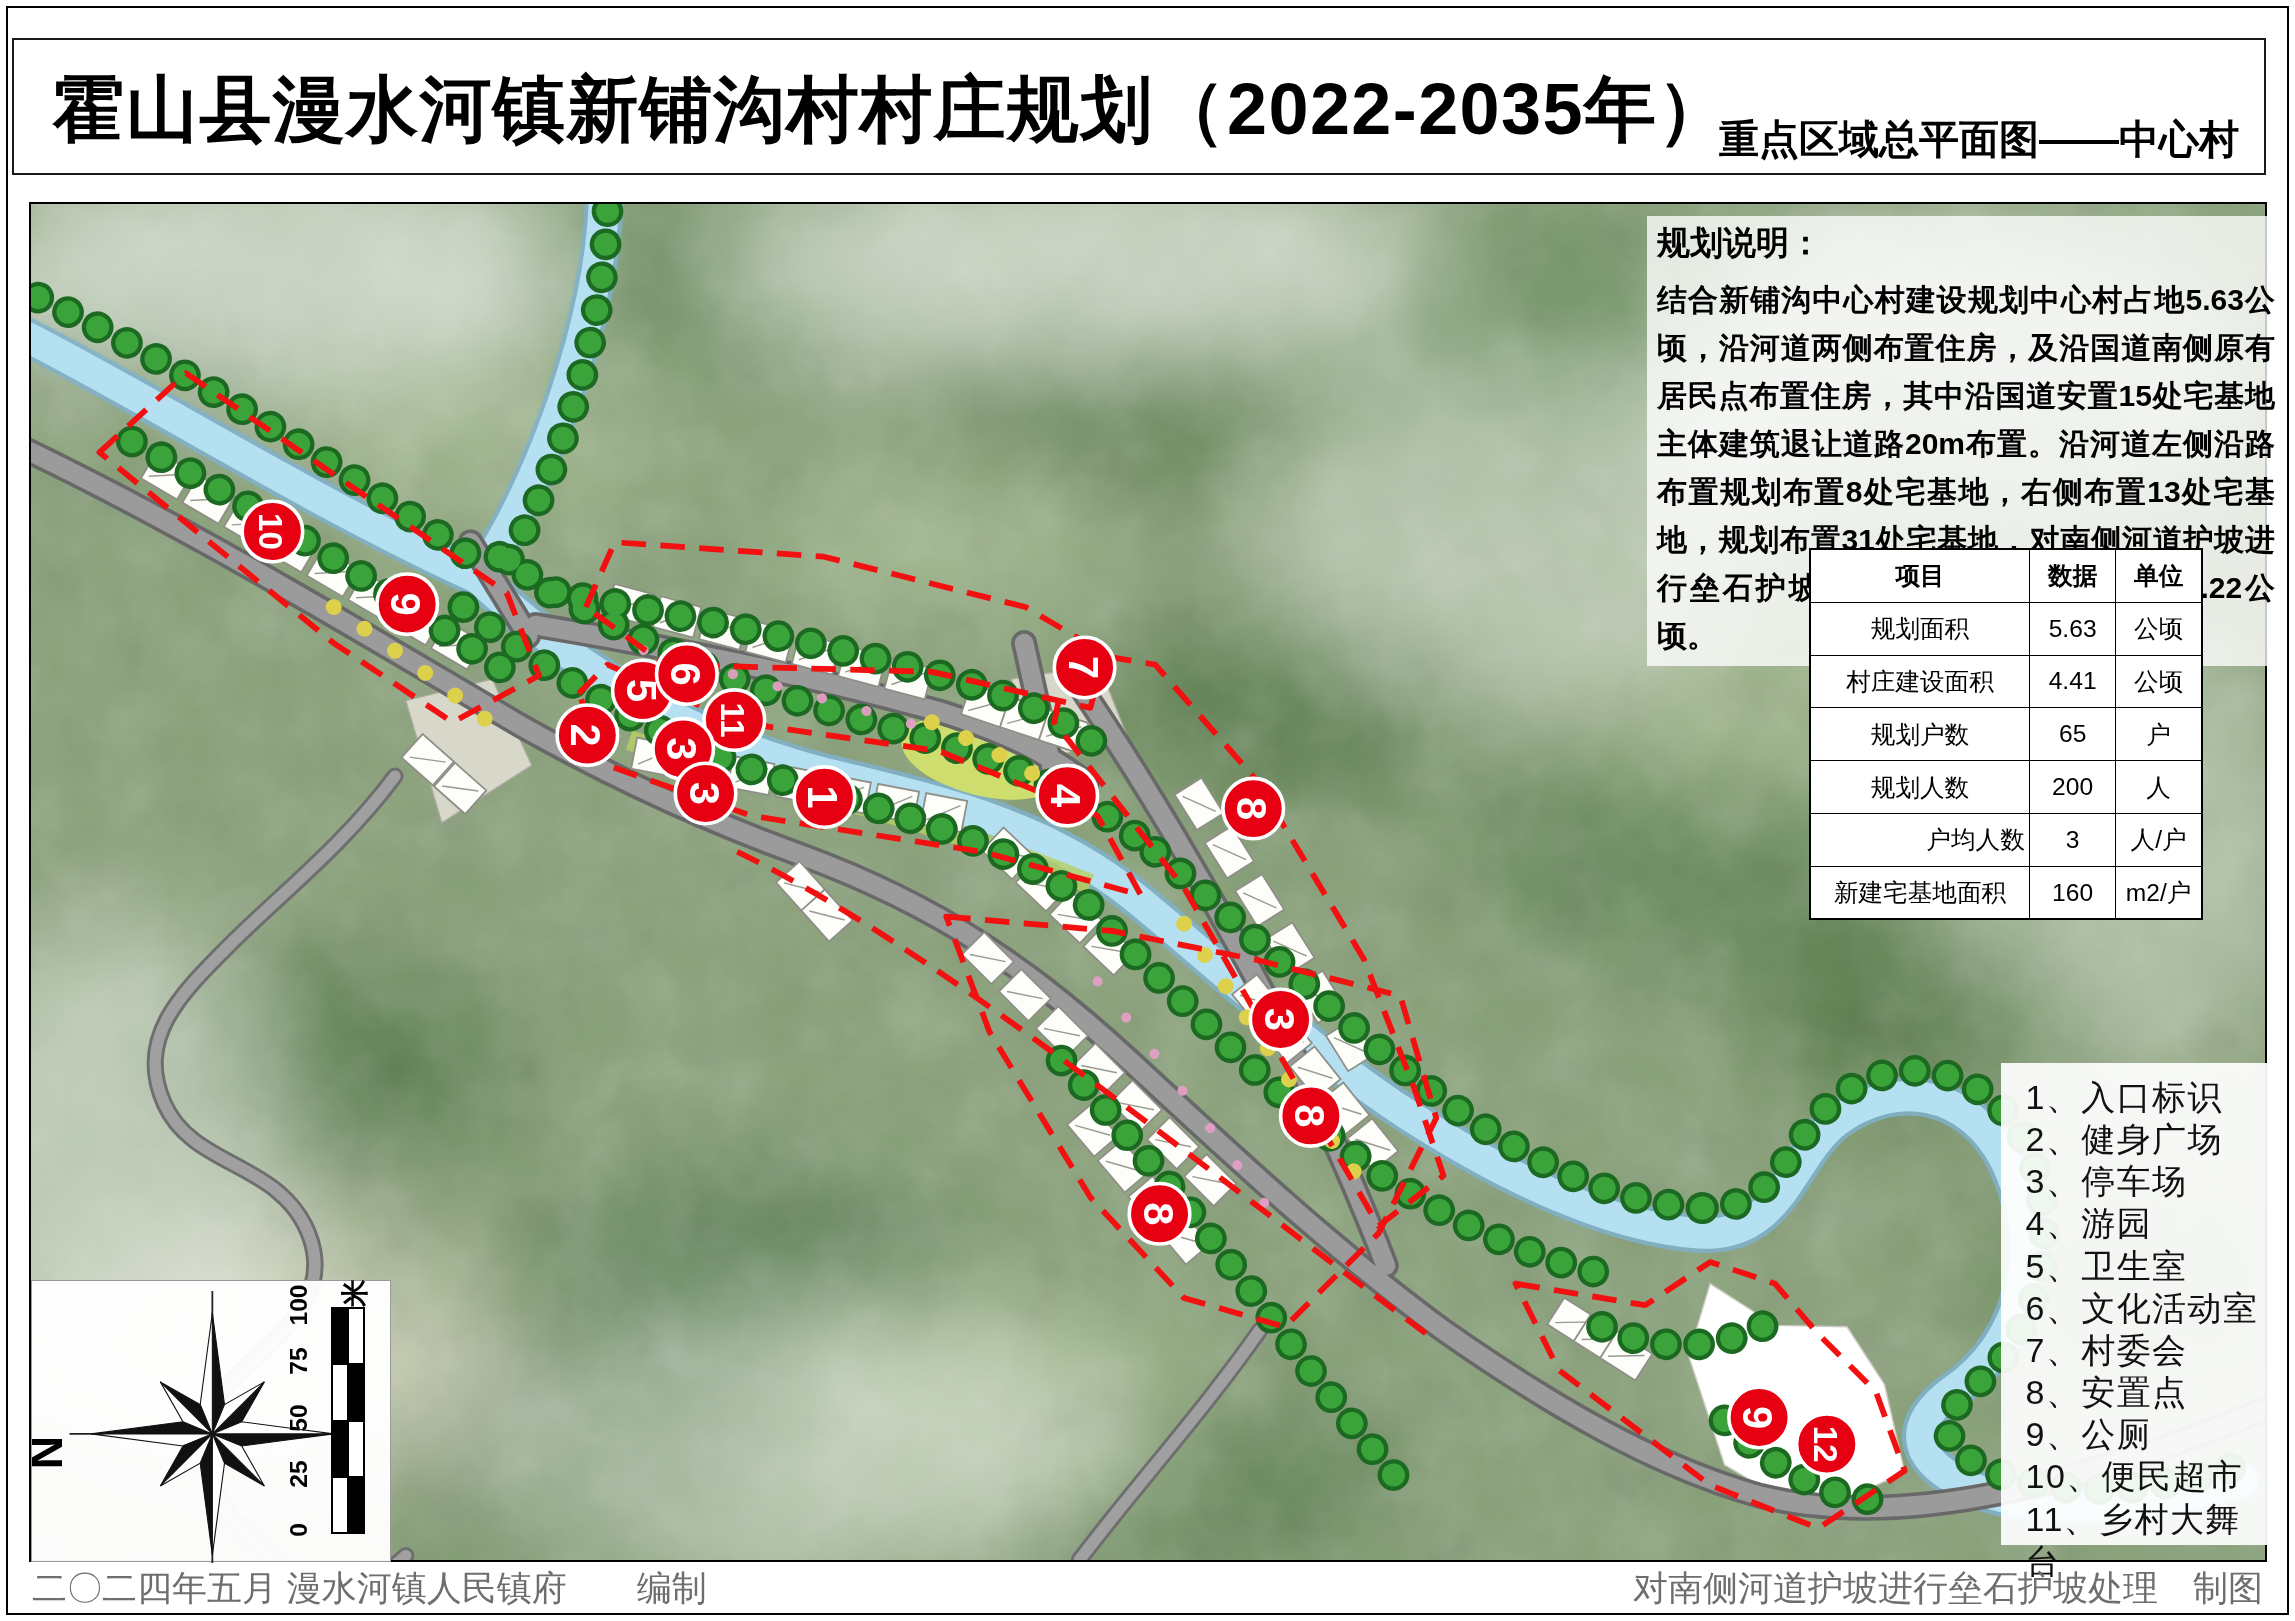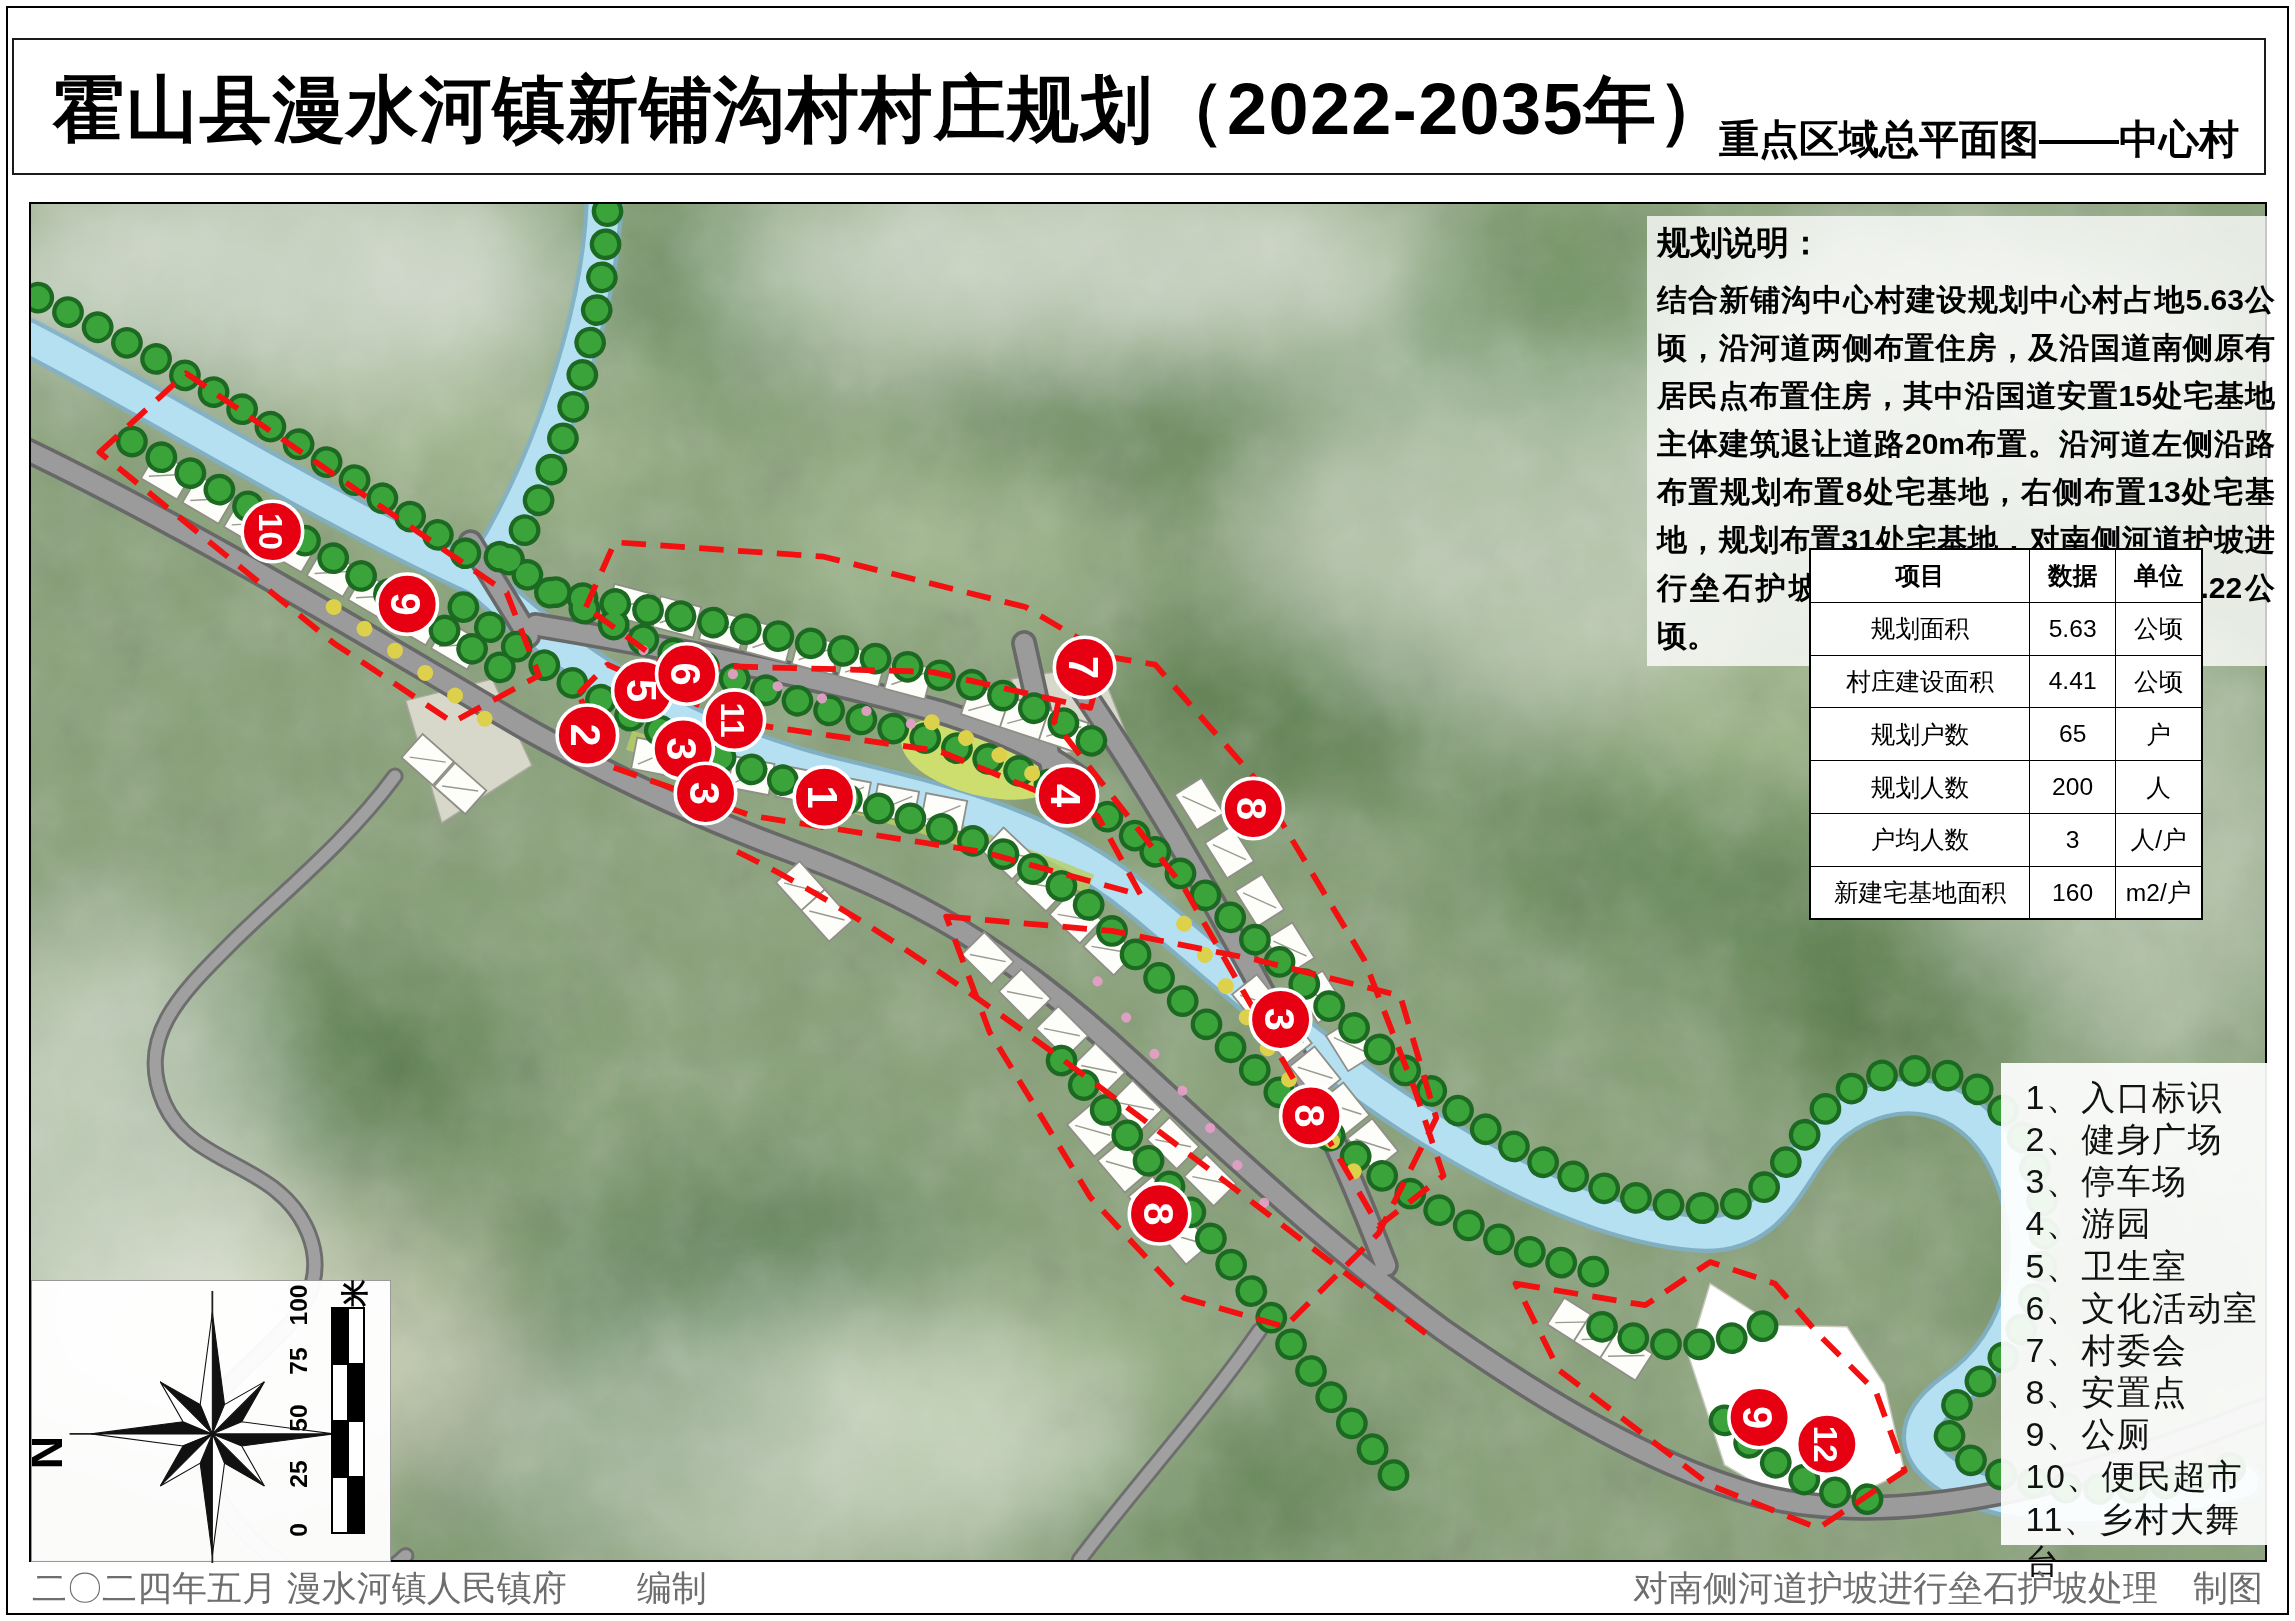--- a/index.html
+++ b/index.html
@@ -553,21 +553,21 @@
             <td style="width: 56%;">规划户数</td>
             <td style="width: 22%;">65</td>
             <td style="width: 22%;">户</td>
           </tr>
           <tr>
             <td style="width: 56%;">规划人数</td>
             <td style="width: 22%;">200</td>
             <td style="width: 22%;">人</td>
           </tr>
           <tr>
-            <td style="width: 56%;">户均人数</td>
+            <td style="width: 56%; text-align: right;">户均人数</td>
             <td style="width: 22%;">3</td>
             <td style="width: 22%;">人/户</td>
           </tr>
           <tr>
             <td style="width: 56%;">新建宅基地面积</td>
             <td style="width: 22%;">160</td>
             <td style="width: 22%;">m2/户</td>
           </tr>
         </tbody>
     </table>

